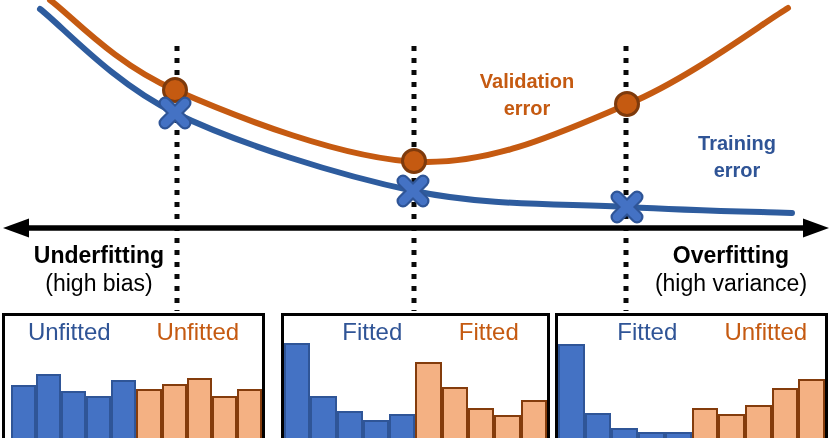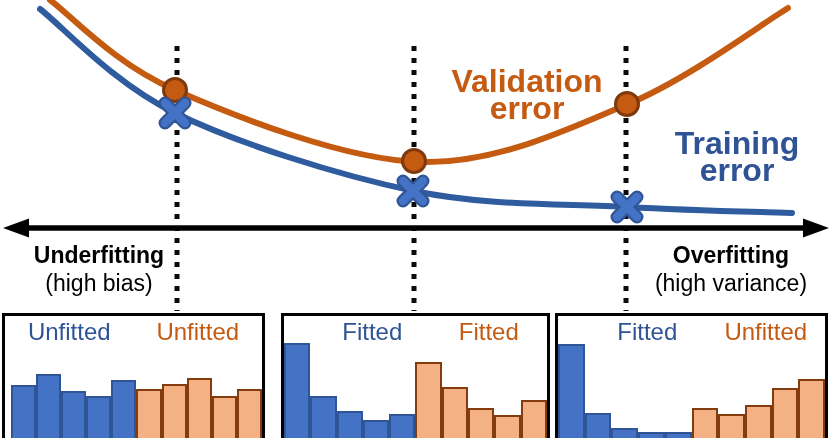--- a/index.html
+++ b/index.html
@@ -2,21 +2,21 @@
 <html><head>
 <meta charset="utf-8">
 <style>
   html,body{margin:0;padding:0;background:#fff;}
   .canvas{
     position:relative;width:832px;height:438px;overflow:hidden;background:#fff;
     font-family:"Liberation Sans","DejaVu Sans",sans-serif;
   }
   .canvas svg{position:absolute;left:0;top:0;}
   .curve-label{
-    position:absolute;text-align:center;font-weight:bold;font-size:32px;line-height:27px;width:200px;
+    position:absolute;text-align:center;font-weight:bold;font-size:20px;line-height:27px;width:200px;
   }
   .curve-label.validation{left:427px;top:68px;color:#C55A11;}
   .curve-label.training{left:637px;top:130px;color:#2F5496;}
   .axis-label{position:absolute;text-align:center;width:210px;color:#000;}
   .axis-label .axis-title{font-weight:bold;font-size:23px;line-height:27px;}
   .axis-label .axis-sub{font-weight:normal;font-size:23px;line-height:29px;}
   .axis-label.left{left:-6px;top:242px;}
   .axis-label.right{left:626px;top:242px;}
   .hist-box{
     position:absolute;top:313px;height:130px;border:3px solid #000;background:#fff;

